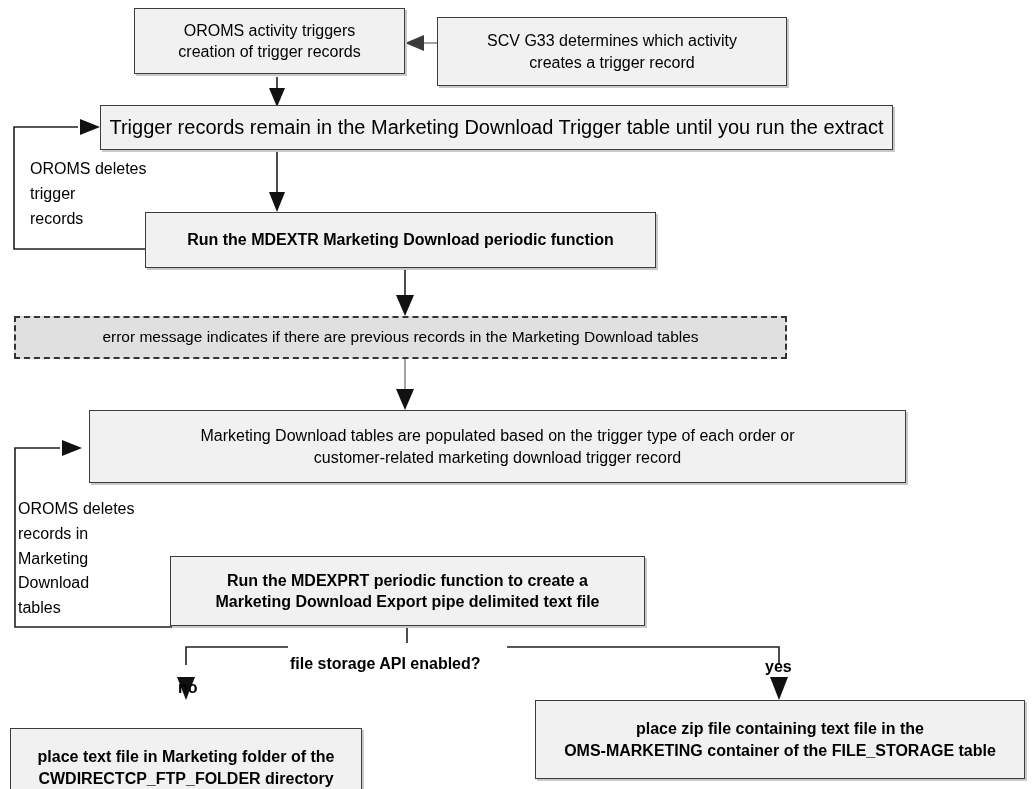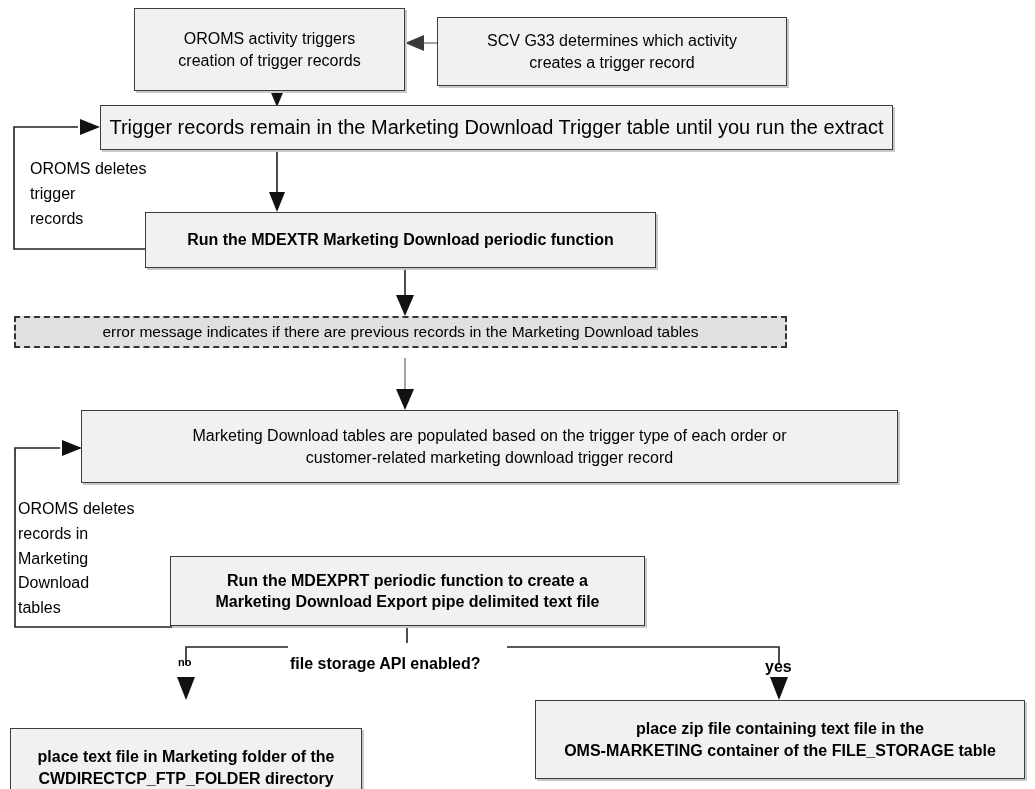--- a/index.html
+++ b/index.html
@@ -101,43 +101,43 @@
     <line class="ln" x1="407" y1="626" x2="407" y2="643"></line>
 
     <polyline class="ln" points="186,665 186,647 288,647"></polyline>
     <polyline class="ln" points="507,647 779,647 779,665"></polyline>
 
     <polygon class="head" points="186,700 177,677 195,677"></polygon>
 
     <polygon class="head" points="779,700 770,677 788,677"></polygon>
   </svg>
 
-  <div class="box regular" style="left:134px; top:8px; width:271px; height:83px; font-size:16px;">
+  <div class="box regular" style="left:134px; top:8px; width:271px; height:66px; font-size:16px;">
     <span class="txt">OROMS activity triggers
 creation of trigger records</span>
   </div>
 
   <div class="box regular" style="left:437px; top:17px; width:350px; height:69px; font-size:16px;">
     <span class="txt">SCV G33 determines which activity
 creates a trigger record</span>
   </div>
 
   <div class="box regular" style="left:100px; top:105px; width:793px; height:45px; font-size:20px;">
     <span class="txt">Trigger records remain in the Marketing Download Trigger table until you run the extract</span>
   </div>
 
   <div class="box bold" style="left:145px; top:212px; width:511px; height:56px; font-size:16px;">
     <span class="txt">Run the MDEXTR Marketing Download periodic function</span>
   </div>
 
-  <div class="box dashed" style="left:14px; top:316px; width:773px; height:32px; font-size:15.5px;">
+  <div class="box dashed" style="left:14px; top:316px; width:773px; height:43px; font-size:15.5px;">
     <span class="txt">error message indicates if there are previous records in the Marketing Download tables</span>
   </div>
 
-  <div class="box regular" style="left:81px; top:410px; width:817px; height:73px; font-size:16px;">
+  <div class="box regular" style="left:89px; top:410px; width:817px; height:73px; font-size:16px;">
     <span class="txt">Marketing Download tables are populated based on the trigger type of each order or
 customer-related marketing download trigger record</span>
   </div>
 
   <div class="box bold" style="left:170px; top:556px; width:475px; height:70px; font-size:16px;">
     <span class="txt">Run the MDEXPRT periodic function  to create a
 Marketing Download Export pipe delimited text file</span>
   </div>
 
   <div class="box bold" style="left:10px; top:700px; width:352px; height:79px; font-size:16px;margin-top:28px;">
@@ -155,17 +155,17 @@
 records</div>
 
   <div class="label" style="left:18px; top:497px; font-size:16px;">OROMS deletes
 records in
 Marketing
 Download
 tables</div>
 
   <div class="label bold" style="left:290px; top:636px; font-size:16px;margin-top:16px;">file storage API enabled?</div>
 
-  <div class="label bold" style="left:178px; top:654px; font-size:11px;">no</div>
+  <div class="label bold" style="left:178px; top:676px; font-size:16px;">no</div>
 
   <div class="label bold" style="left:765px; top:655px; font-size:16px;">yes</div>
 
 </div>
 
 </body></html>

